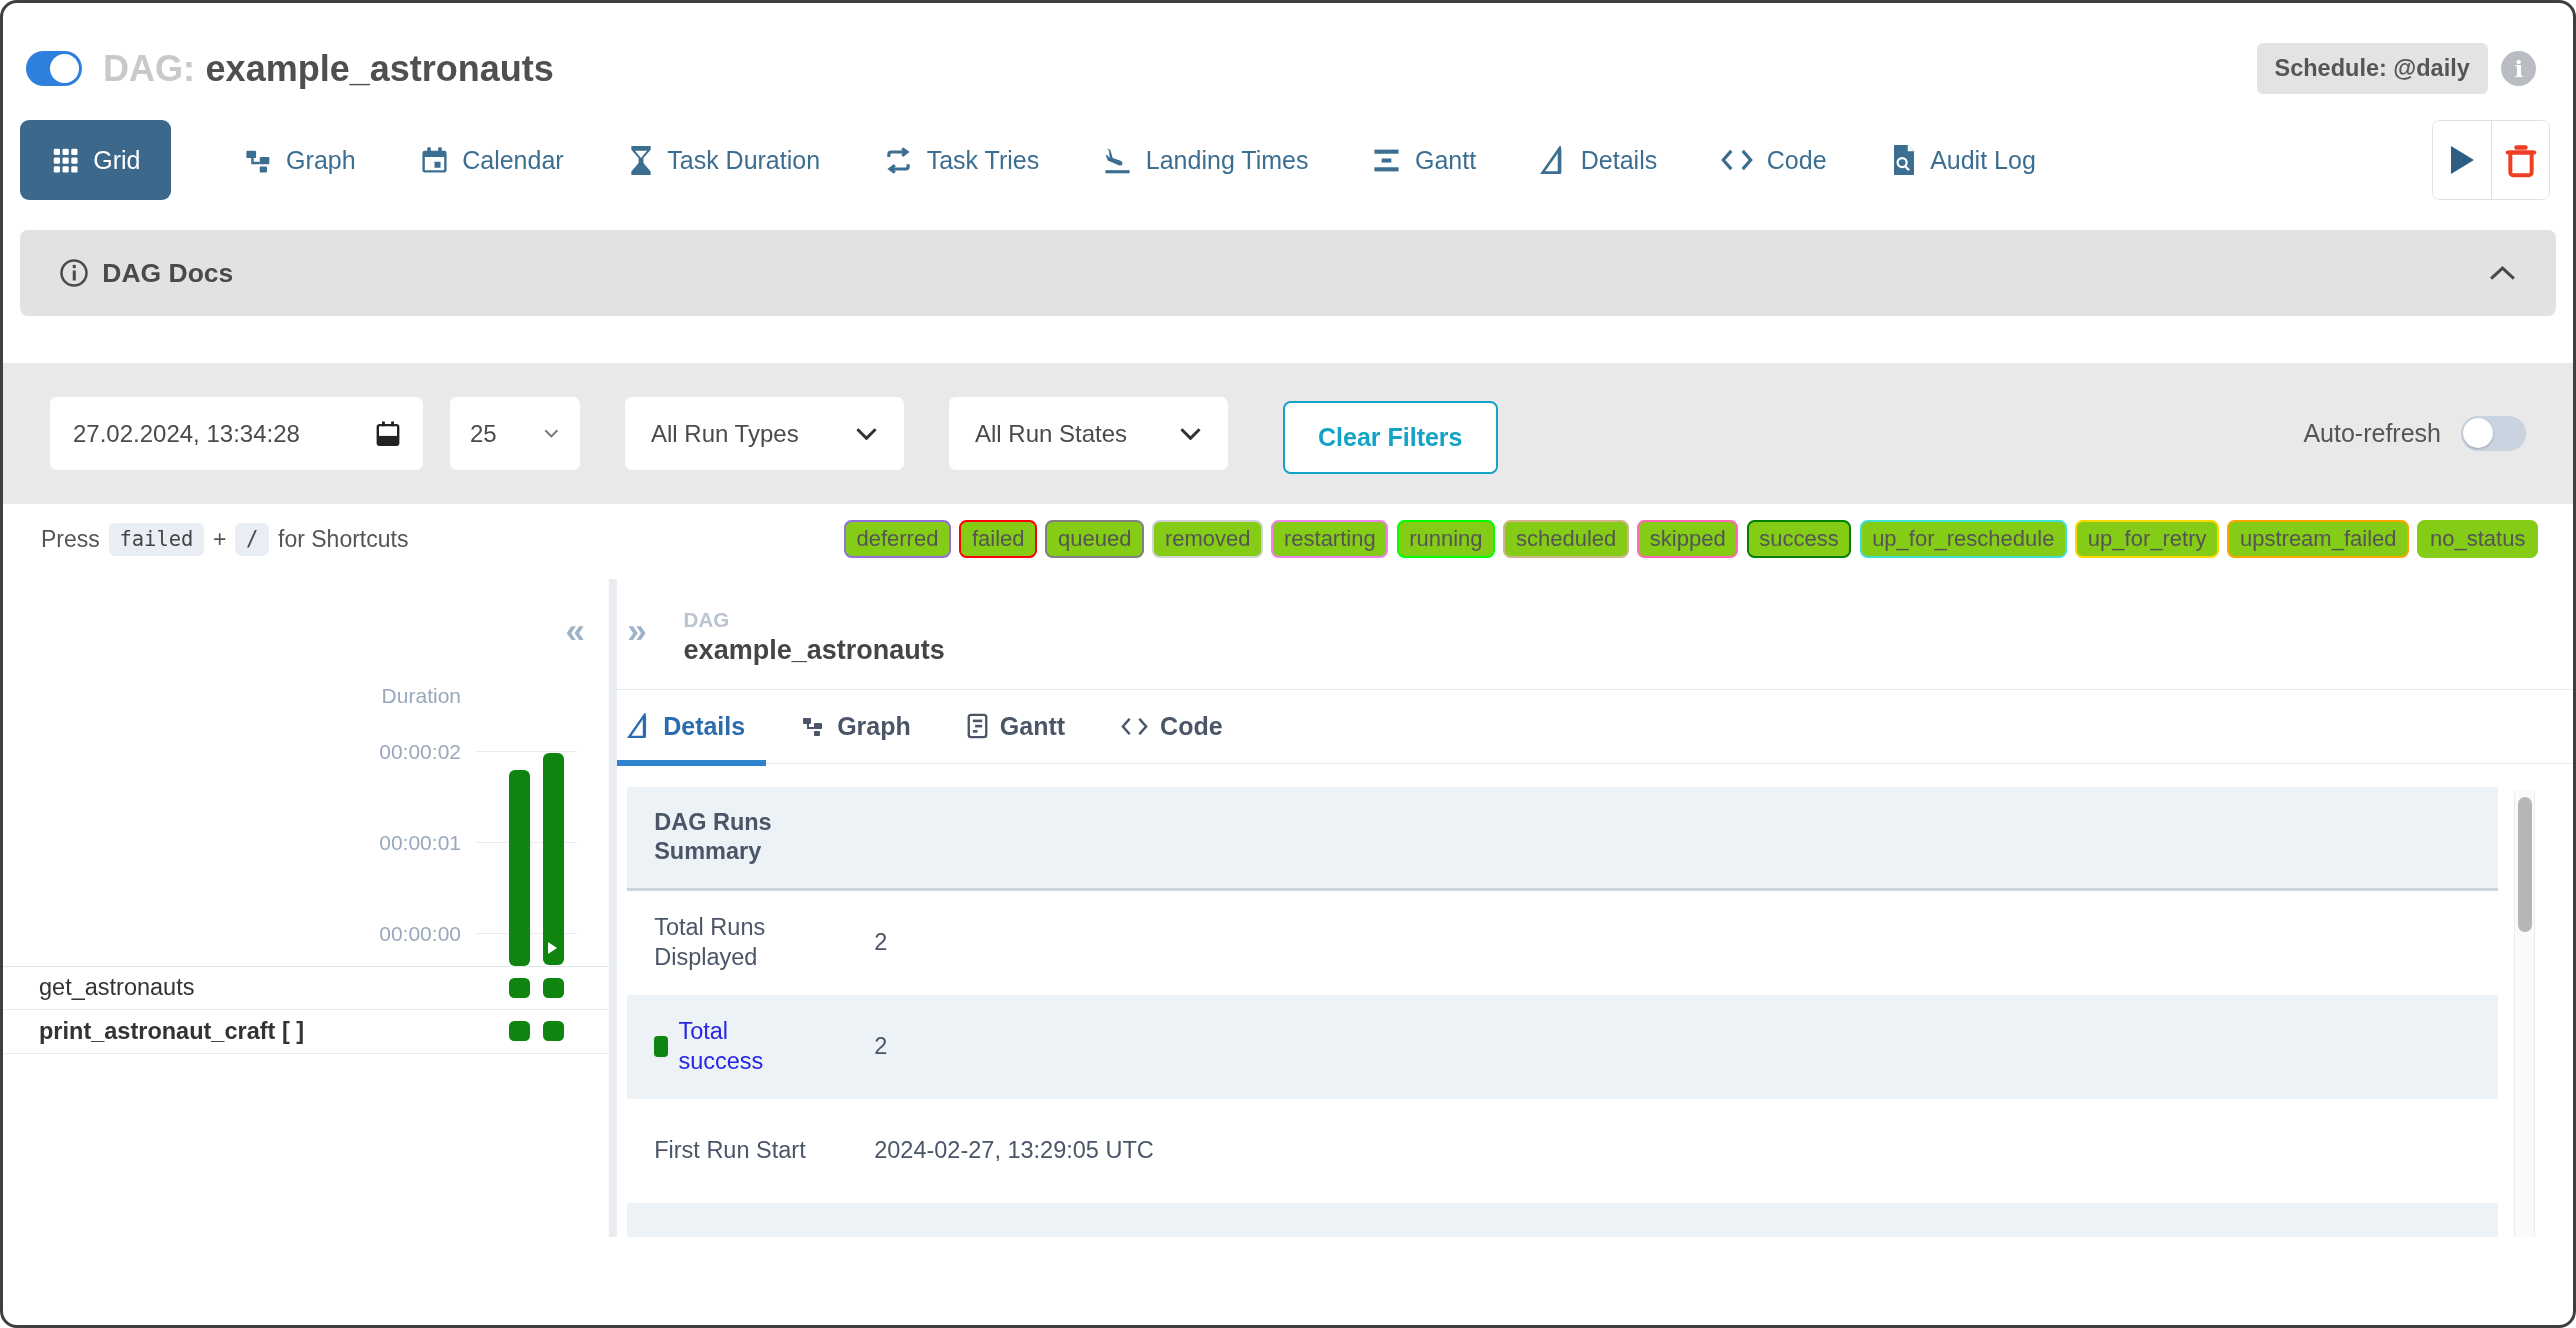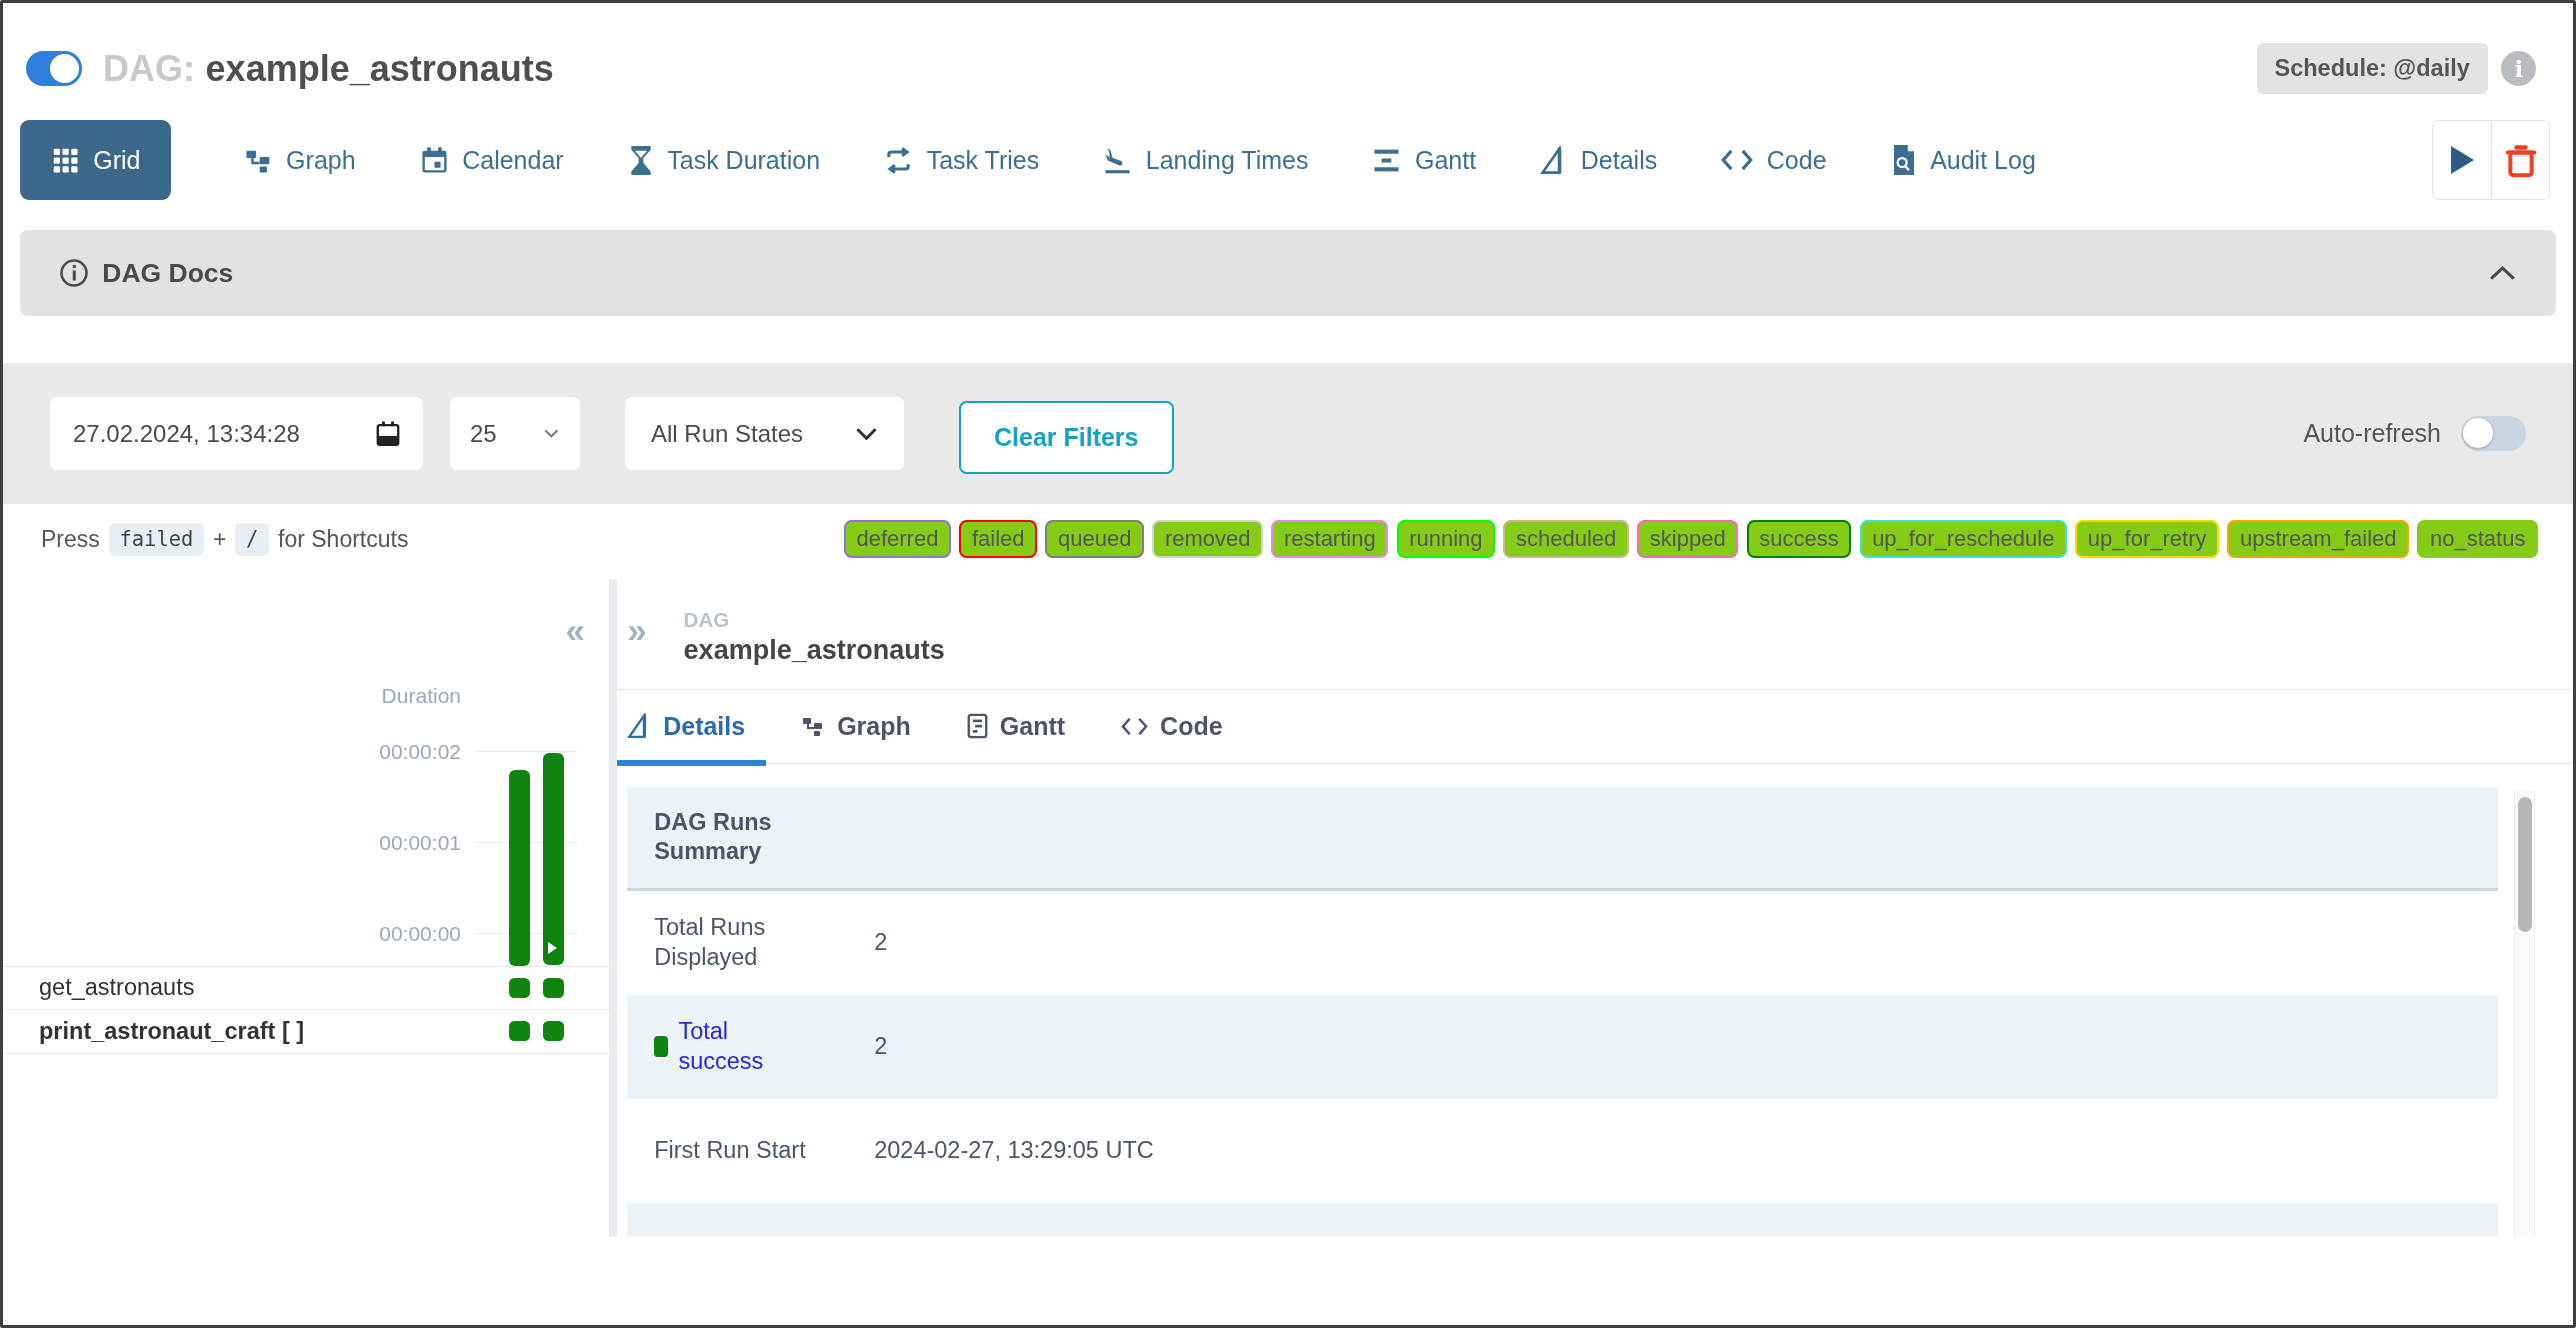--- a/index.html
+++ b/index.html
@@ -6,21 +6,21 @@
   html,body { width: 2576px; height: 1328px; }
   body {
     font-family: "Liberation Sans", sans-serif;
     background: #fff;
     color: #4a4a4a;
     overflow: hidden;
   }
   .page {
     width: 2576px; height: 1328px;
     border: 3px solid #3f3f3f;
-    border-radius: 2px;
+    border-radius: 17px;
     background: #fff;
     overflow: hidden;
     position: relative;
   }
 
   
   .hdr { display: flex; align-items: center; padding: 32px 23px 0 23px; height: 99px; }
   .toggle { width: 56px; height: 35px; border-radius: 17.4px; background: #2f80dc; position: relative; flex: 0 0 auto; }
   .toggle .knob { position: absolute; top: 3px; right: 3px; width: 29px; height: 29px; border-radius: 50%; background: #fff; }
   .hdr-title { margin-left: 21px; font-size: 36px; font-weight: bold; white-space: nowrap; }
@@ -286,20 +286,28 @@
             <rect x="12.6" y="1" width="2.4" height="4" fill="#222"></rect>
             <rect x="2.5" y="13" width="15" height="7" fill="#222"></rect>
           </svg>
         </span>
     </div>
     <div class="ctrl sel-25">
       <span>25</span>
       <span>
           <svg width="16.7" height="10.6" viewBox="0 0 22 14" fill="none" stroke="#777" stroke-width="2.6">
             <path d="M3 3l8 8 8-8"></path>
+          </svg>
+        </span>
+    </div>
+    <div class="ctrl sel-types">
+      <span>All Run Types</span>
+      <span>
+          <svg width="23" height="13.6" viewBox="0 0 30 18" fill="none" stroke="#333" stroke-width="4">
+            <path d="M3 3l12 12L27 3"></path>
           </svg>
         </span>
     </div>
     <div class="ctrl sel-states">
       <span>All Run States</span>
       <span>
           <svg width="23" height="13.6" viewBox="0 0 30 18" fill="none" stroke="#333" stroke-width="4">
             <path d="M3 3l12 12L27 3"></path>
           </svg>
         </span>

